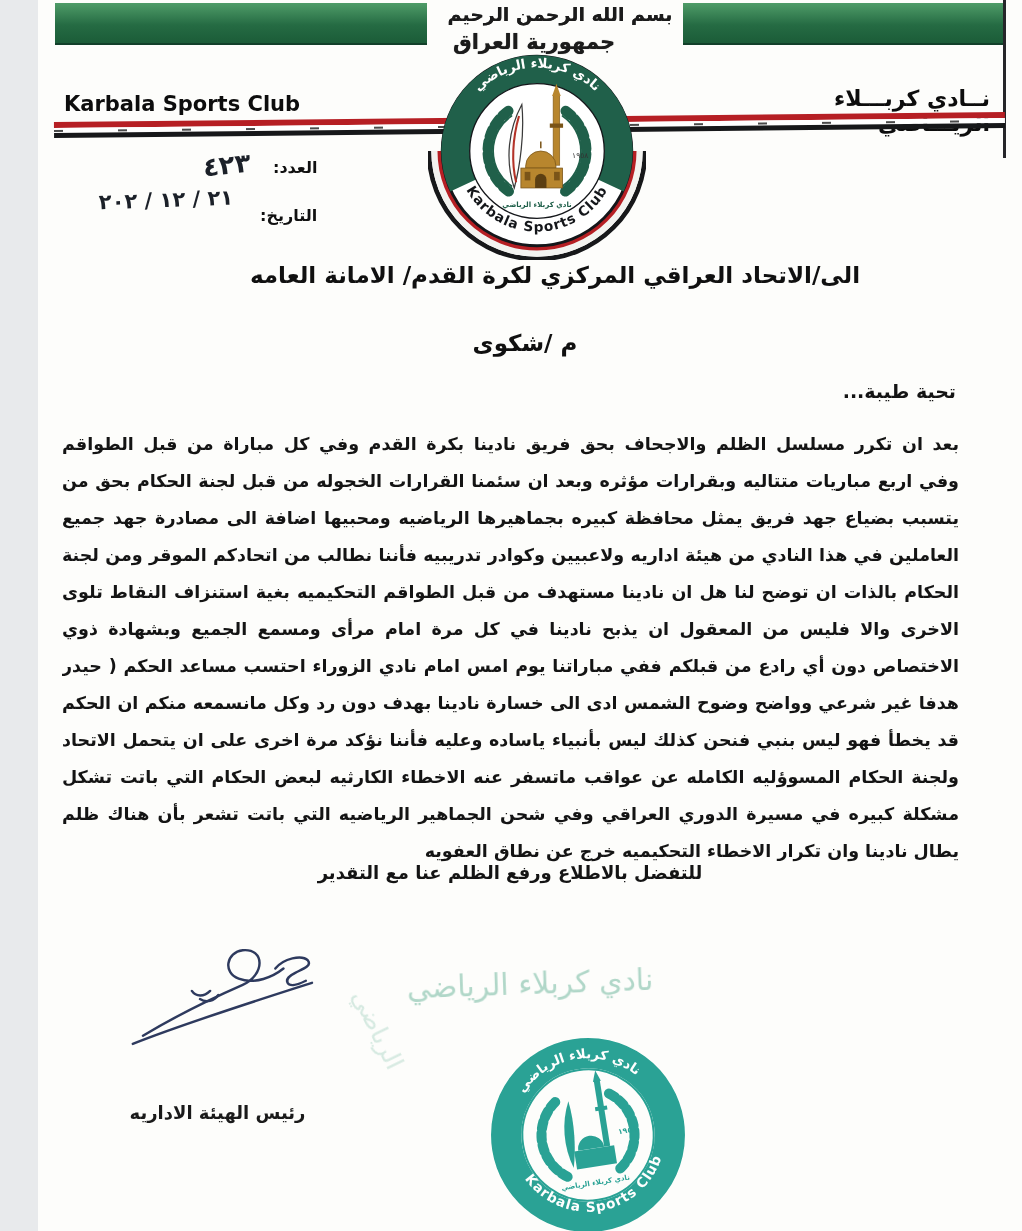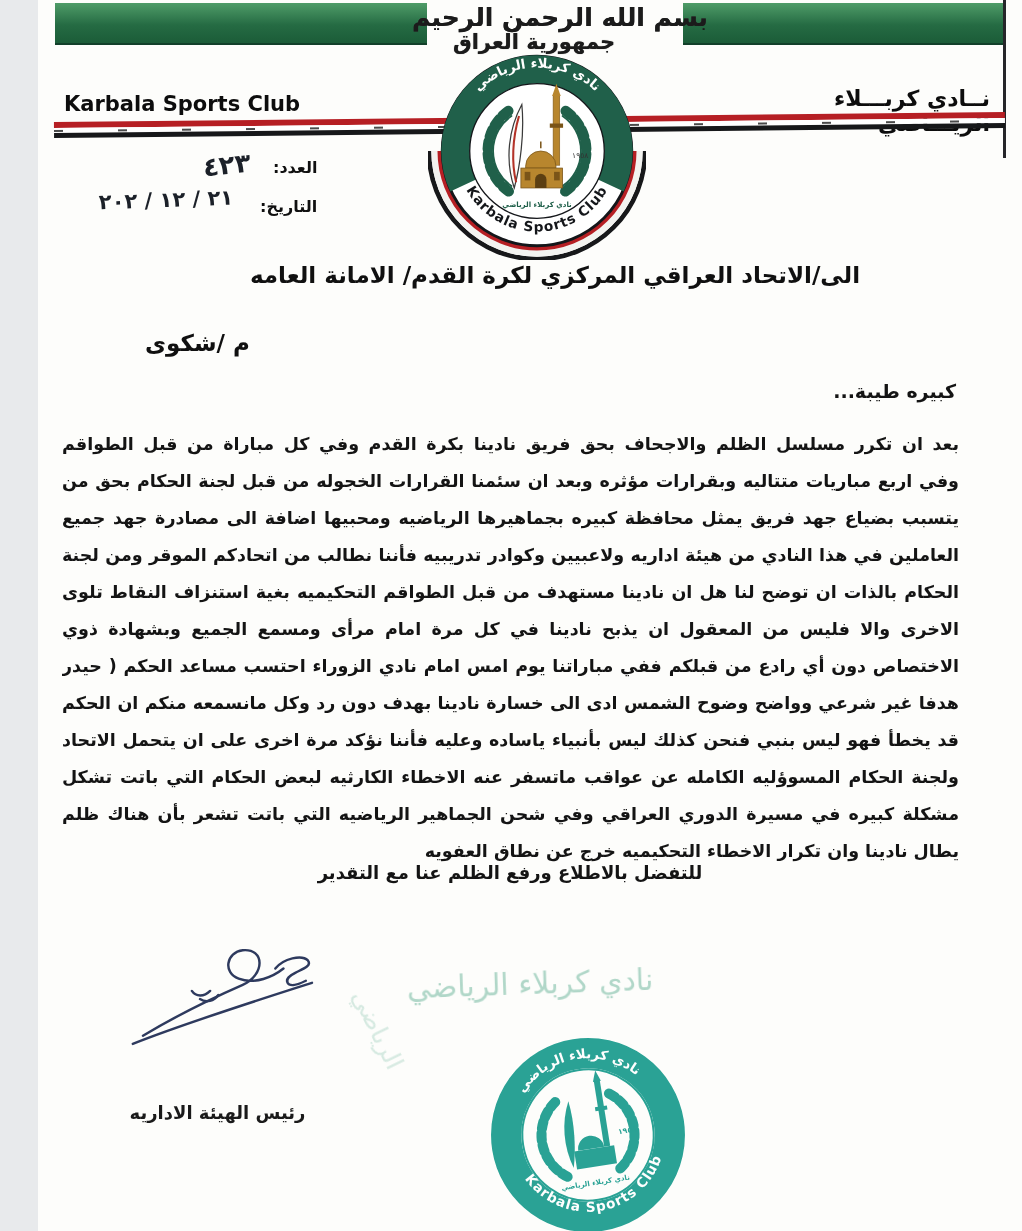--- a/index.html
+++ b/index.html
@@ -14,44 +14,44 @@
   #canvas{position:relative;width:1022px;height:1231px;background:var(--paper);
     overflow:hidden;margin:0 auto;color:var(--text);}
   .scan-strip{position:absolute;left:0;top:0;width:38px;height:1231px;background:var(--scanbg);}
   .band{position:absolute;top:3px;height:42px;
     background:linear-gradient(180deg,var(--green-band-hi) 0%,var(--green-band) 55%,var(--green-band-lo) 100%);
     border-bottom:2px solid #12402a;}
   .band-left{left:55px;width:372px;}
   .band-right{left:683px;width:322px;}
   .edge-right{position:absolute;left:1003px;top:0;width:3px;height:158px;background:#26262a;}
   .bismillah{position:absolute;left:408px;top:3px;width:304px;text-align:center;
-    font-weight:bold;font-size:25px;color:#1b1b1b;text-shadow:0 0 .6px #333;}
+    font-weight:bold;font-size:19px;color:#1b1b1b;text-shadow:0 0 .6px #333;}
   .republic{position:absolute;left:382px;top:30px;width:304px;text-align:center;
     font-weight:bold;font-size:21px;color:#1b1b1b;text-shadow:0 0 .7px #333;}
   .club-en{position:absolute;left:64px;top:92px;font-size:21px;font-weight:bold;color:#0d0d0d;}
   .club-ar{position:absolute;left:760px;top:86px;width:230px;text-align:right;direction:rtl;
     font-size:22px;font-weight:bold;color:#0d0d0d;}
   .stripes{position:absolute;left:54px;top:122px;width:951px;transform:rotate(-0.6deg);
     transform-origin:left center;z-index:2;}
   .stripe-red{height:6px;background:var(--flag-red);}
   .stripe-gap{height:5px;background:#fff;display:flex;align-items:center;}
   .stripe-dashline{height:2px;width:100%;opacity:.85;
     background:repeating-linear-gradient(90deg,#2a2a2a 0 9px,transparent 9px 64px);}
   .stripe-black{height:5px;background:var(--flag-black);}
   .logo-wrap{position:absolute;left:428px;top:42px;width:218px;height:218px;z-index:5;}
   .meta-label{position:absolute;font-size:16px;font-weight:bold;direction:rtl;color:#101010;}
   .hand{color:#1b2028;font-weight:600;}
   .num-label{left:273px;top:158px;}
   .num-value{position:absolute;left:203px;top:150px;font-size:26px;transform:rotate(-6deg);direction:rtl;}
-  .date-label{left:260px;top:197px;}
+  .date-label{left:260px;top:206px;}
   .date-value{position:absolute;left:70px;top:188px;width:192px;font-size:21px;letter-spacing:3px;
     direction:rtl;text-align:center;transform:rotate(-2deg);}
   .addressee{position:absolute;left:175px;top:262px;width:760px;text-align:center;direction:rtl;
     font-size:23px;font-weight:bold;color:#101010;}
-  .subject{position:absolute;left:145px;top:330px;width:760px;text-align:left;direction:rtl;
+  .subject{position:absolute;left:145px;top:330px;width:760px;text-align:center;direction:rtl;
     font-size:23px;font-weight:bold;color:#101010;}
   .greeting{position:absolute;left:656px;top:380px;width:300px;text-align:right;direction:rtl;
     font-size:19px;font-weight:bold;color:#141414;}
   .letter-body{position:absolute;left:62px;top:426px;width:897px;direction:rtl;}
   .body-line{font-size:17.5px;font-weight:700;line-height:37px;height:37px;color:#141414;
     text-align:justify;text-align-last:justify;overflow:hidden;}
   .body-line.last{text-align-last:right;}
   .closing{position:absolute;left:60px;top:862px;width:900px;text-align:center;direction:rtl;
     font-size:18px;font-weight:bold;color:#141414;}
   .signature{position:absolute;left:112px;top:938px;width:235px;height:112px;}
@@ -144,21 +144,21 @@
     </svg>
   </div>
 
   <div class="meta-label num-label">العدد:</div>
   <div class="num-value hand">٤٢٣</div>
   <div class="meta-label date-label">التاريخ:</div>
   <div class="date-value hand">٢١ / ١٢ / ٢٠٢</div>
 
   <div class="addressee">الى/الاتحاد العراقي المركزي لكرة القدم/ الامانة العامه</div>
   <div class="subject">م /شكوى</div>
-  <div class="greeting">كبيره طيبة...</div>
+  <div class="greeting">تحية طيبة...</div>
   <div class="letter-body">
       <div class="body-line">بعد ان تكرر مسلسل الظلم والاجحاف بحق فريق نادينا بكرة القدم وفي كل مباراة من قبل الطواقم التحكيميه</div>
       <div class="body-line">وفي اربع مباريات متتاليه وبقرارات مؤثره وبعد ان سئمنا القرارات الخجوله من قبل لجنة الحكام بحق من</div>
       <div class="body-line">يتسبب بضياع جهد فريق يمثل محافظة كبيره بجماهيرها الرياضيه ومحبيها اضافة الى مصادرة جهد جميع</div>
       <div class="body-line">العاملين في هذا النادي من هيئة اداريه ولاعبيين وكوادر تدريبيه فأننا نطالب من اتحادكم الموقر ومن لجنة</div>
       <div class="body-line">الحكام بالذات ان توضح لنا هل ان نادينا مستهدف من قبل الطواقم التحكيميه بغية استنزاف النقاط تلوى</div>
       <div class="body-line">الاخرى والا فليس من المعقول ان يذبح نادينا في كل مرة امام مرأى ومسمع الجميع وبشهادة ذوي</div>
       <div class="body-line">الاختصاص دون أي رادع من قبلكم ففي مباراتنا يوم امس امام نادي الزوراء احتسب مساعد الحكم ( حيدر )</div>
       <div class="body-line">هدفا غير شرعي وواضح وضوح الشمس ادى الى خسارة نادينا بهدف دون رد وكل مانسمعه منكم ان الحكم</div>
       <div class="body-line">قد يخطأ فهو ليس بنبي فنحن كذلك ليس بأنبياء ياساده وعليه فأننا نؤكد مرة اخرى على ان يتحمل الاتحاد</div>

